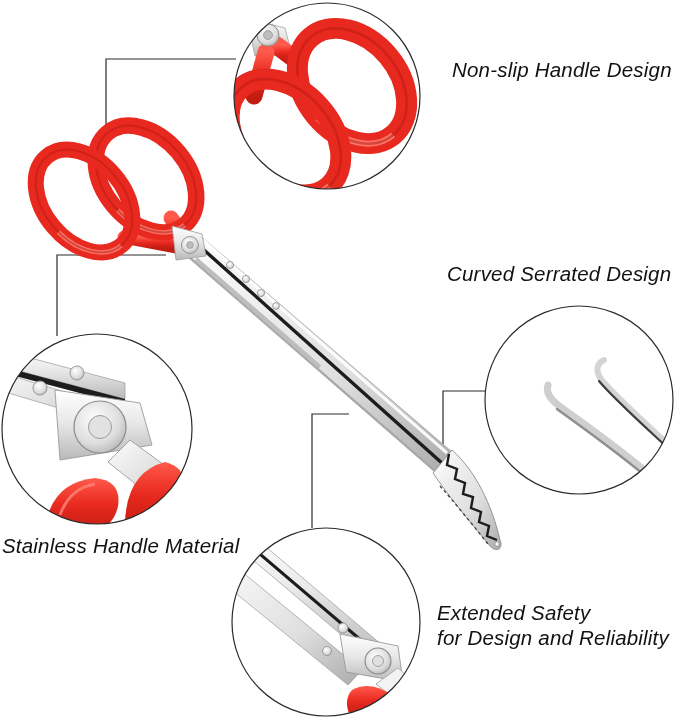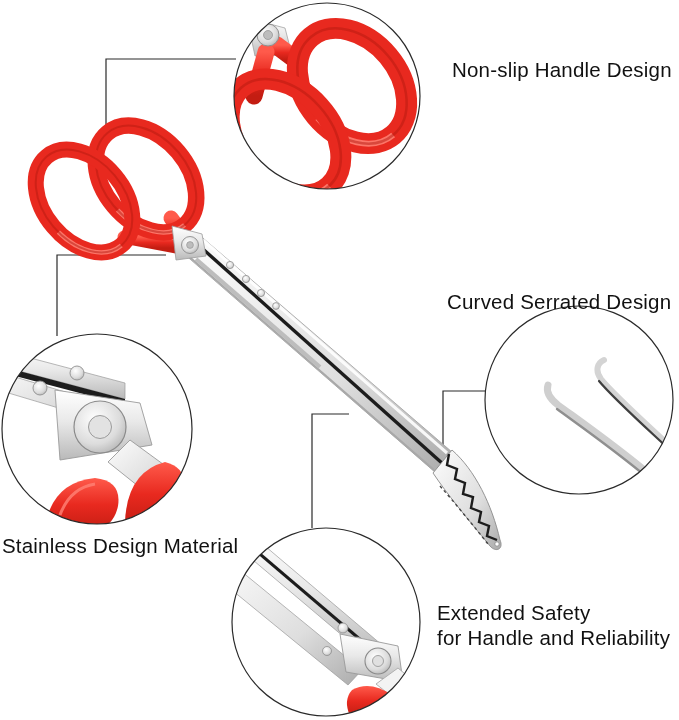--- a/index.html
+++ b/index.html
@@ -1,26 +1,26 @@
 <!DOCTYPE html>
 <html><head>
 <meta charset="utf-8">
 <style>
   html,body{margin:0;padding:0;background:#fff;}
   .stage{
     position:relative;width:679px;height:720px;background:#fff;
-    font-family:"Liberation Sans", sans-serif;overflow:hidden;
+    font-family:"Liberation Sans", sans-serif;overflow:hidden;font-style:italic;
   }
   .stage svg{position:absolute;left:0;top:0;}
   .callout-label{
     position:absolute;color:#111;font-size:20.5px;font-weight:500;
     letter-spacing:.2px;line-height:25px;white-space:nowrap;
   }
   .lbl-nonslip{left:452px;top:57px;}
-  .lbl-serrated{left:447px;top:261px;margin-top:28px;}
+  .lbl-serrated{left:447px;top:261px;}
   .lbl-steel{left:2px;top:533px;}
   .lbl-extended{left:437px;top:600px;}
 </style>
 </head>
 <body>
 
 <div class="stage">
 
   <svg width="679" height="720" viewBox="0 0 679 720">
     <defs>
@@ -180,20 +180,20 @@
         <circle cx="378" cy="661" r="5.5" fill="#e0e0e0" stroke="#9a9a9a" stroke-width="0.9"></circle>
       </g>
       <circle cx="326" cy="622" r="94" fill="none" stroke="#2a2a2a" stroke-width="1.2"></circle>
     </g>
   </svg>
 
   <div class="callout-label lbl-nonslip">Non-slip Handle Design</div>
 
   <div class="callout-label lbl-serrated">Curved Serrated Design</div>
 
-  <div class="callout-label lbl-steel">Stainless Design Material</div>
+  <div class="callout-label lbl-steel">Stainless Handle Material</div>
 
   <div class="callout-label lbl-extended">
     <div>Extended Safety</div>
-    <div>for Handle and Reliability</div>
+    <div>for Design and Reliability</div>
   </div>
 
 </div>
 
 </body></html>

